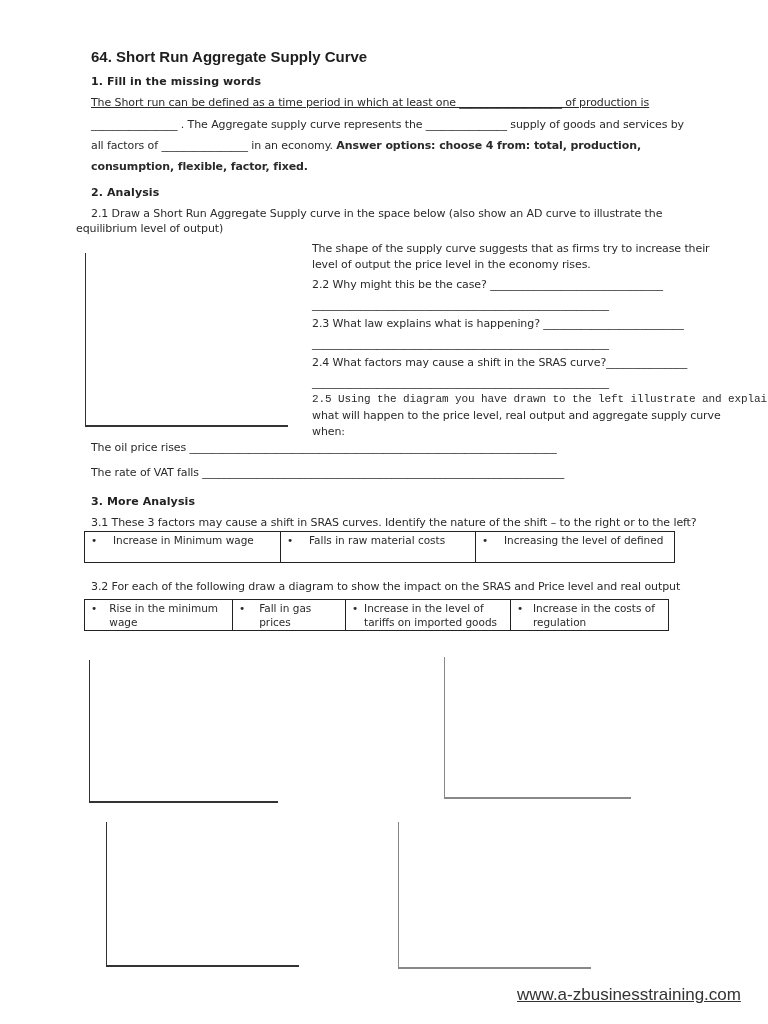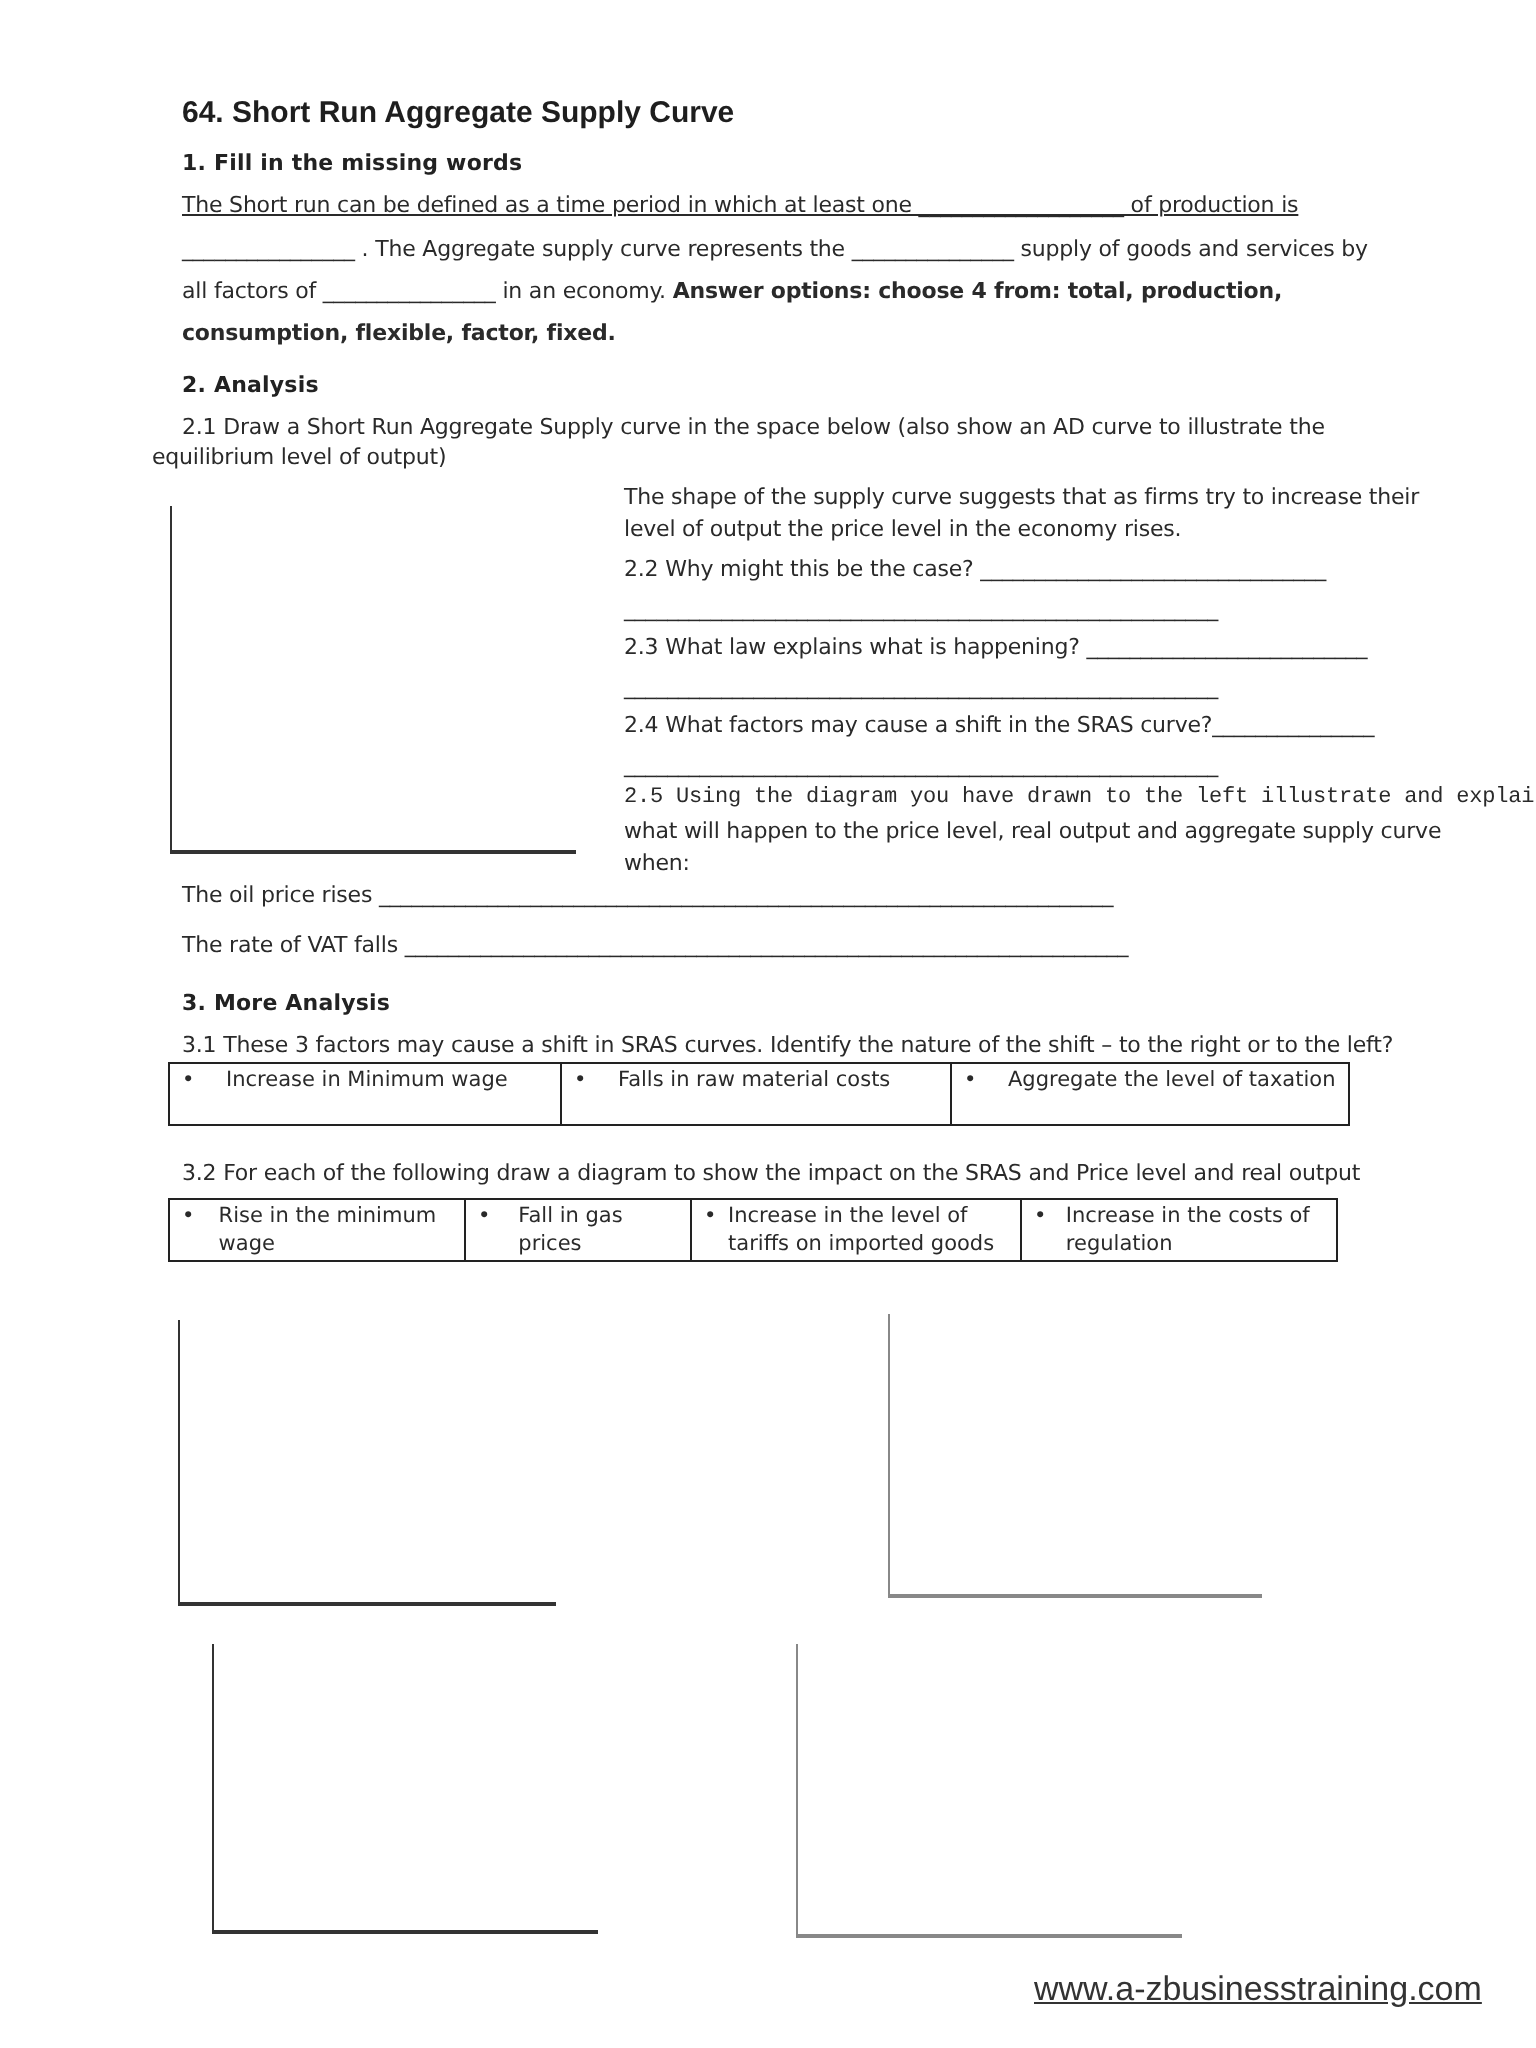--- a/index.html
+++ b/index.html
@@ -57,21 +57,21 @@
 <div class="abs p" style="left:91px;top:466px;">The rate of VAT falls ___________________________________________________________________</div>
 
 <div class="abs h" style="left:91px;top:495px;">3. More Analysis</div>
 <div class="abs p" style="left:91px;top:516px;">3.1 These 3 factors may cause a shift in SRAS curves. Identify the nature of the shift – to the right or to the left?</div>
 
 <table class="factors" style="left:84px;top:531px;width:591px;height:32px;">
   <tbody>
       <tr>
     <td style="width:183px;"><span class="bullet">•</span><span>Increase in Minimum wage</span></td>
     <td style="width:182px;"><span class="bullet">•</span><span>Falls in raw material costs</span></td>
-    <td><span class="bullet">•</span><span>Aggregate the level of taxation</span></td>
+    <td><span class="bullet">•</span><span>Increasing the level of defined</span></td>
   </tr>
 </tbody>
   </table>
 
 <div class="abs p" style="left:91px;top:580px;">3.2 For each of the following draw a diagram to show the impact on the SRAS and Price level and real output</div>
 
 <table class="factors" style="left:84px;top:599px;width:585px;height:32px;">
   <tbody>
       <tr>
     <td style="width:135px;">

